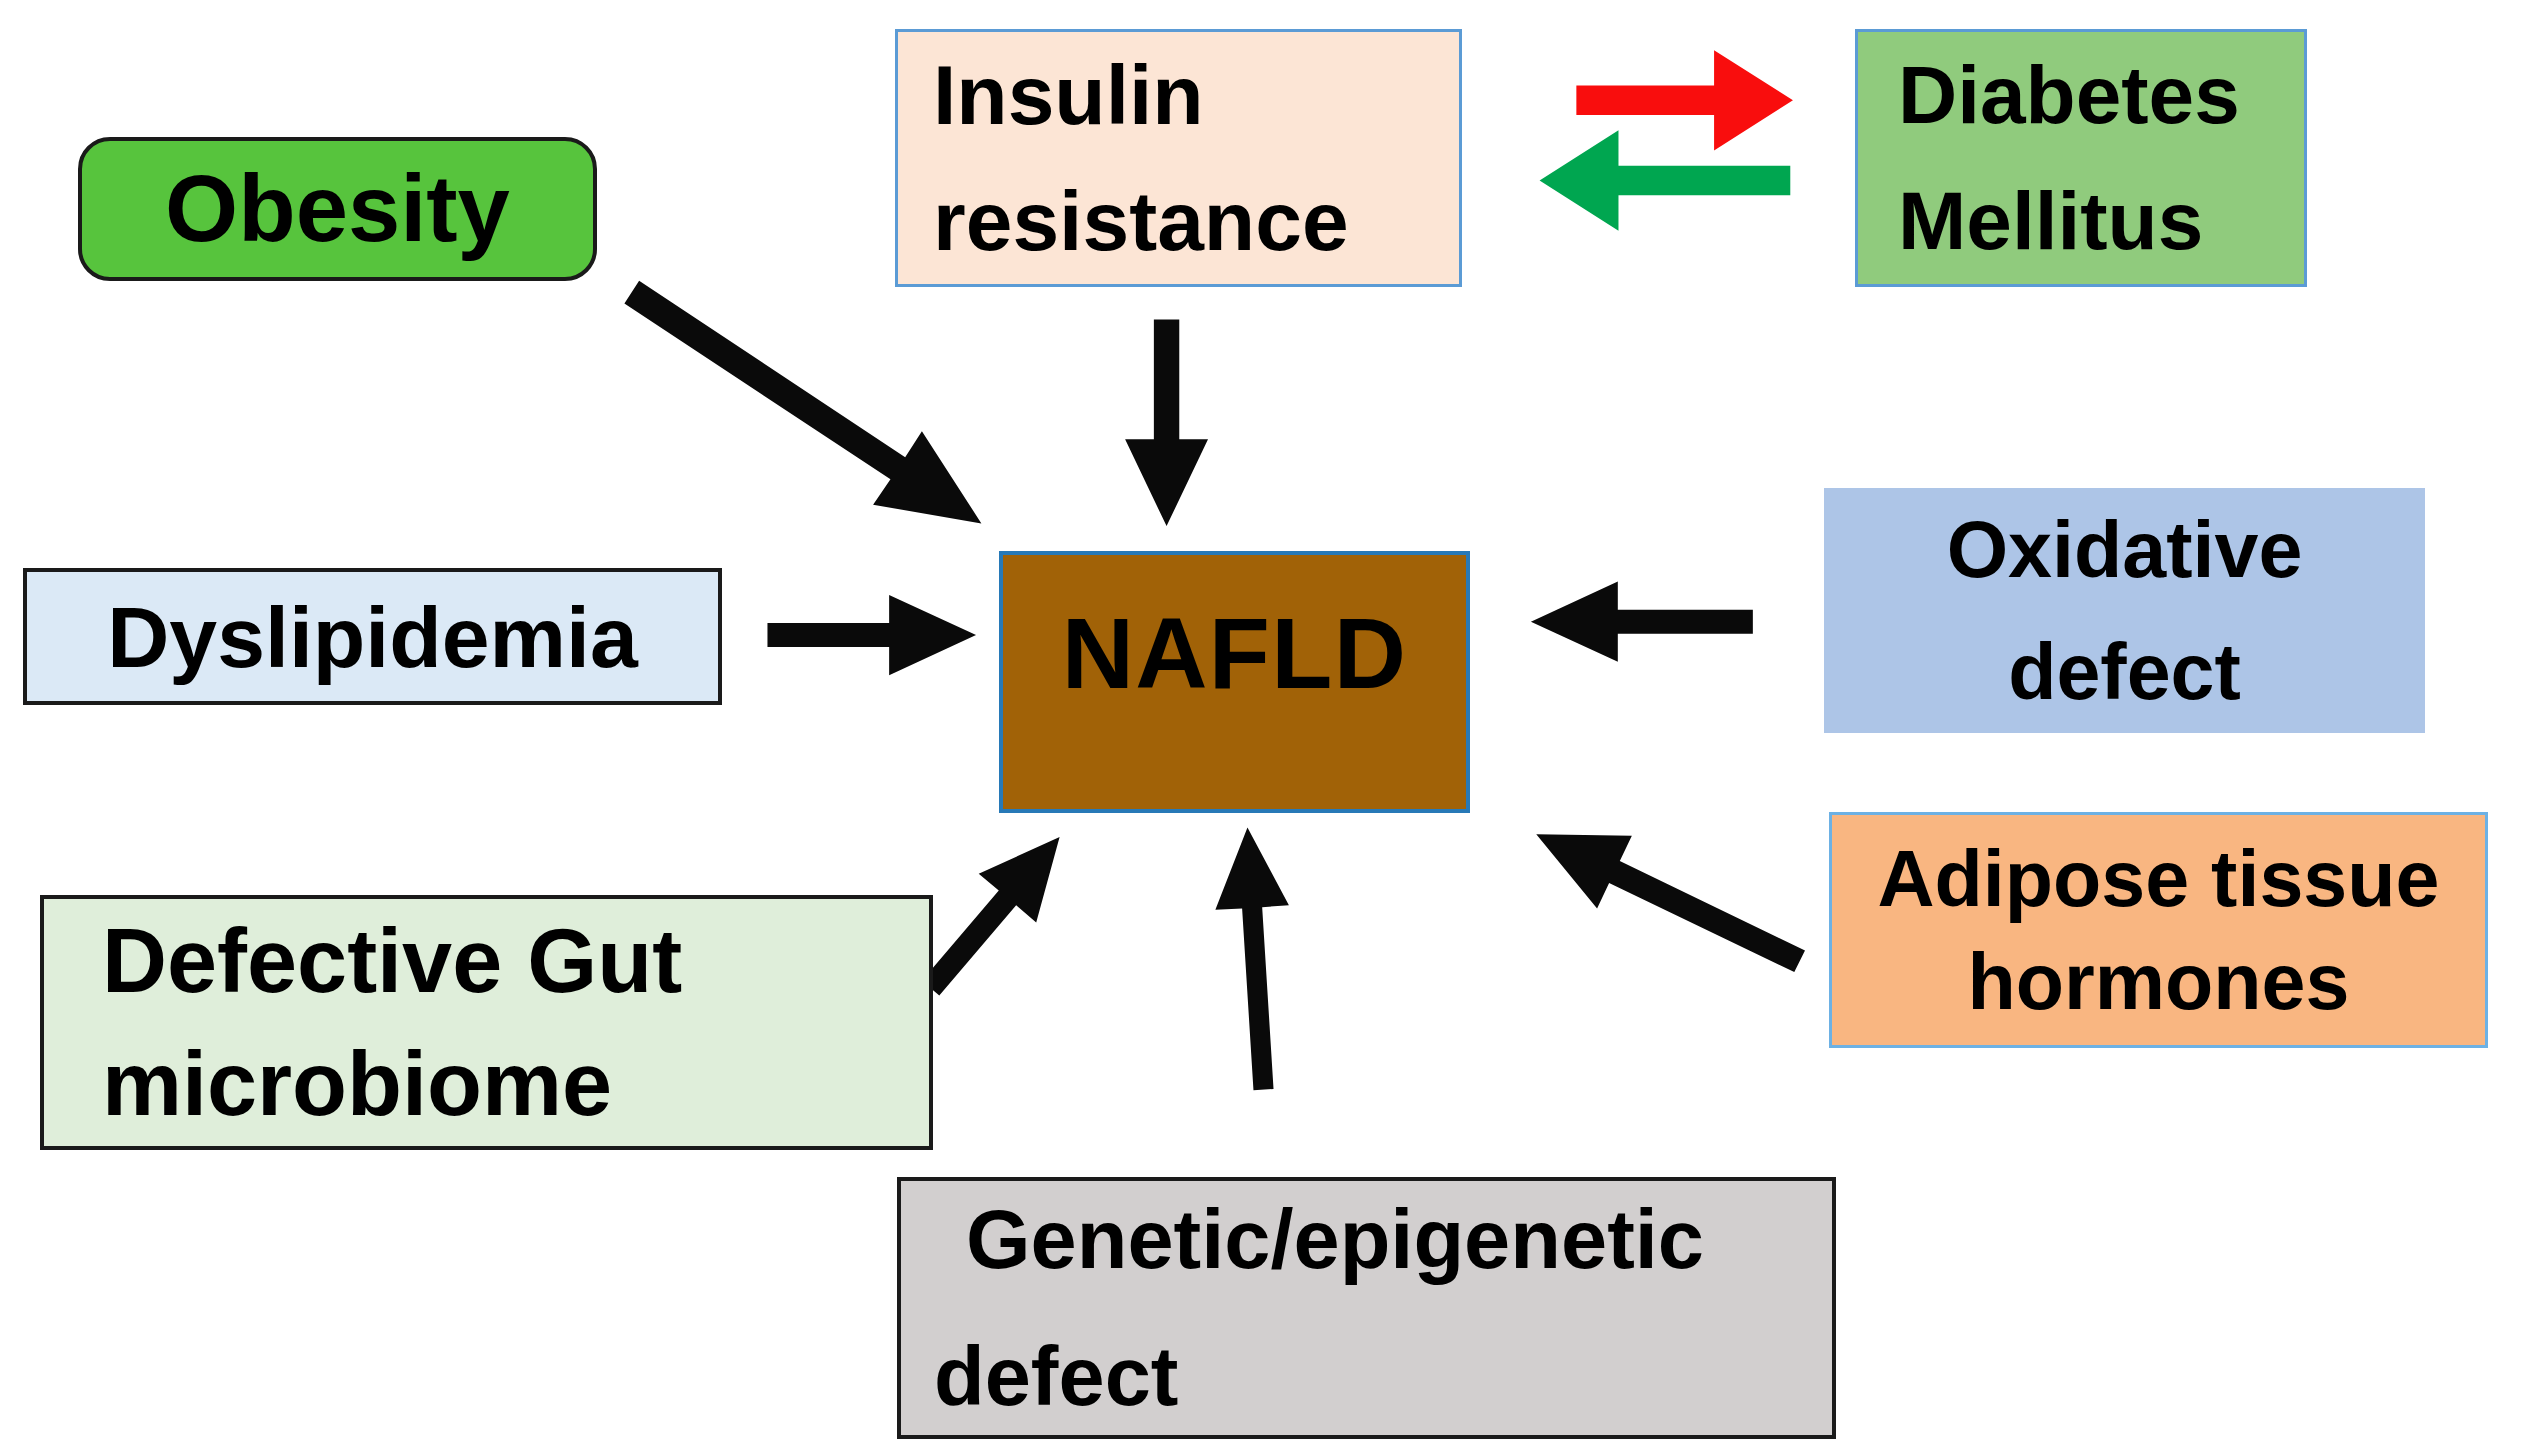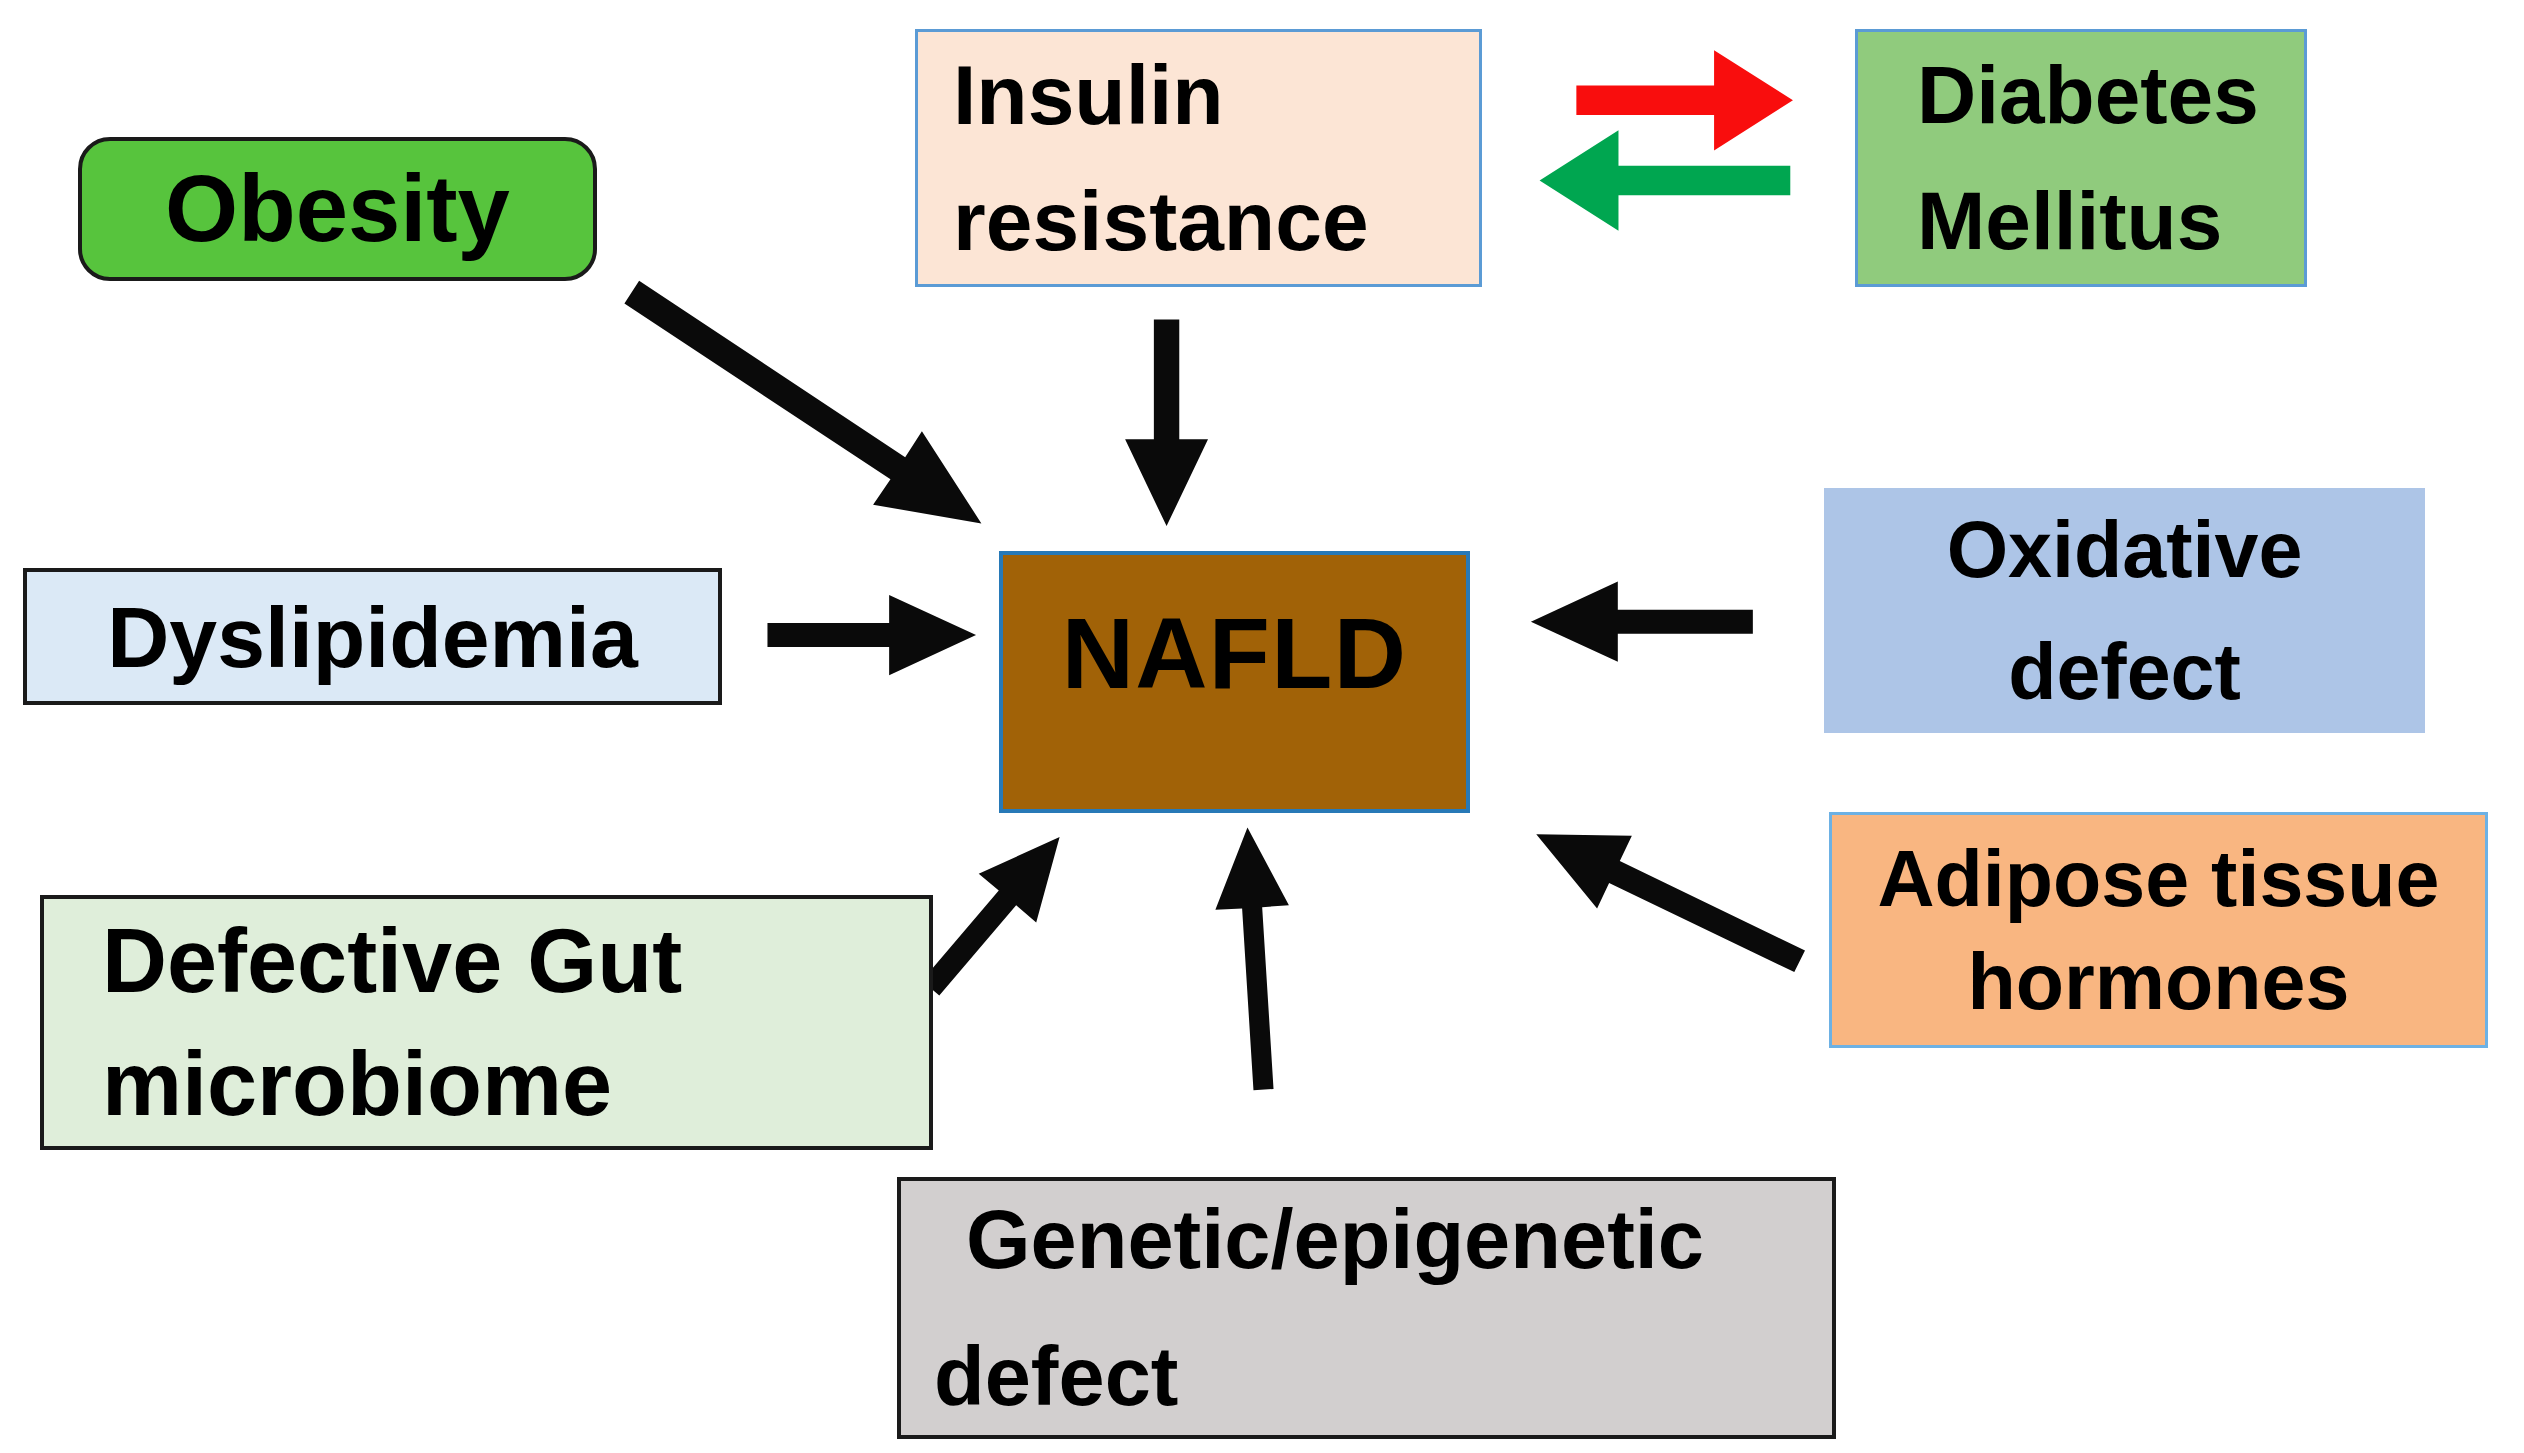--- a/index.html
+++ b/index.html
@@ -45,21 +45,21 @@
   .n-insulin {
     left: 895px; top: 29px; width: 567px; height: 258px;
     font-size: 84px; border-width: 3.3px;
     align-items: flex-start; justify-content: space-around;
     padding-left: 35px;
   }
   .n-diabetes {
     left: 1855px; top: 29px; width: 452px; height: 258px;
     font-size: 82px; border-width: 3.3px;
     align-items: flex-start; justify-content: space-around;
-    padding-left: 59px;
+    padding-left: 40px;
   }
   .n-dyslipidemia {
     left: 23px; top: 556px; width: 699px; height: 137px;
     font-size: 86px;
     align-items: center; justify-content: center; margin-top: 12px;
   }
   .n-nafld {
     left: 999px; top: 533px; width: 471px; height: 262px;
     font-size: 100px; border-width: 4.7px;
     align-items: center; justify-content: flex-start;
@@ -105,21 +105,21 @@
       <polygon points="1905,1629 1888,1357 1928,1354 1866,1238 1818,1361 1858,1359 1875,1631" fill="#0a0a0a"></polygon>
       <polygon points="2700,1422 2423,1288 2441,1250 2298,1248 2389,1359 2407,1321 2684,1454" fill="#0a0a0a"></polygon>
       <polygon points="2358,172 2564,172 2564,225 2682,150 2564,75 2564,128 2358,128" fill="#f90d0d"></polygon>
       <polygon points="2678,248 2421,248 2421,195 2303,270 2421,345 2421,292 2678,292" fill="#00a650"></polygon>
     </svg>
 
   <div class="node n-obesity" style="background: rgb(87, 196, 61); border-color: rgb(26, 26, 26); border-radius: 32px;">
     <span class="line">Obesity</span>
   </div>
 
-  <div class="node n-insulin" style="background: rgb(252, 229, 213); border-color: rgb(91, 155, 213); margin-left: 20px;">
+  <div class="node n-insulin" style="background: rgb(252, 229, 213); border-color: rgb(91, 155, 213);">
     <span class="line">Insulin</span>
     <span class="line">resistance</span>
   </div>
 
   <div class="node n-diabetes" style="background: rgb(144, 203, 125); border-color: rgb(91, 155, 213);">
     <span class="line">Diabetes</span>
     <span class="line">Mellitus</span>
   </div>
 
   <div class="node n-dyslipidemia" style="background: rgb(219, 233, 246); border-color: rgb(26, 26, 26);">

